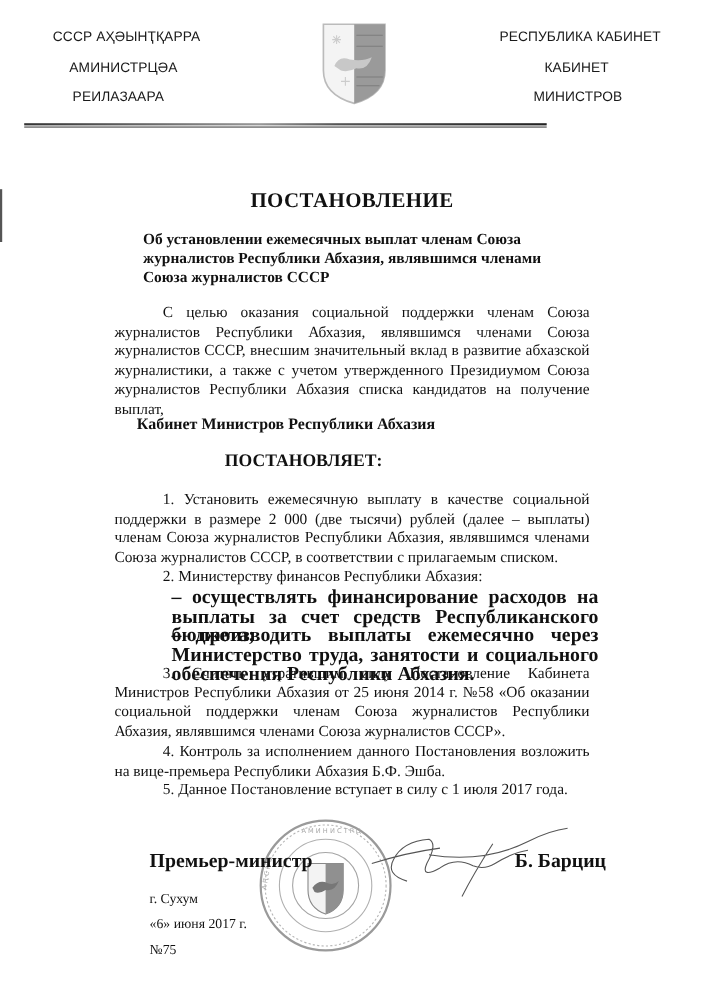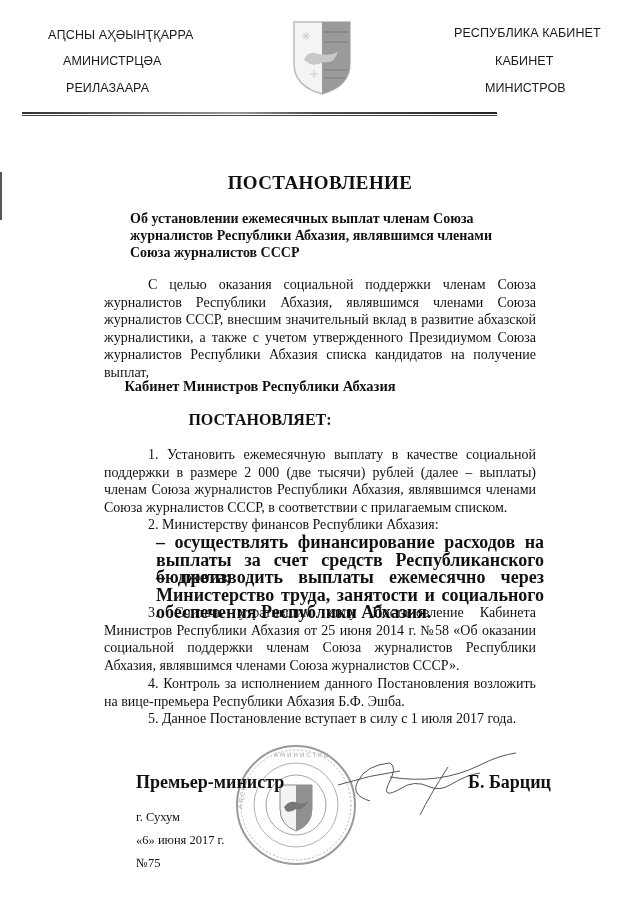--- a/index.html
+++ b/index.html
@@ -22,21 +22,21 @@
     .sig-label { position: absolute; font-weight: bold; font-size: 18px; }
     .small { position: absolute; left: 136px; font-size: 12.5px; }
     .seal { position: absolute; left: 234px; top: 743px; width: 124px; height: 124px; }
     .signature { position: absolute; left: 330px; top: 745px; width: 190px; height: 80px; }
   </style>
 </head>
 <body>
 
 <div class="edge-mark"></div>
 
-<div class="hdr" style="left:48px; top:26px;">АԤСНЫ АҲӘЫНҬҚАРРА</div>
+<div class="hdr" style="left:48px; top:26px;">СССР АҲӘЫНҬҚАРРА</div>
 <div class="hdr" style="left:63px; top:54px;">АМИНИСТРЦӘА</div>
 <div class="hdr" style="left:66px; top:81px;">РЕИЛАЗААРА</div>
 
 <div class="crest">
   <svg width="64" height="78" viewBox="0 0 64 78">
     <path d="M4 4 H60 V46 Q60 68 32 76 Q4 68 4 46 Z" fill="#f4f4f4" stroke="#bbb" stroke-width="1.5"></path>
     <path d="M32 4 H60 V46 Q60 68 32 76 Z" fill="#9a9a9a"></path>
     <g stroke="#7d7d7d" stroke-width="1">
         <line x1="34" y1="14" x2="58" y2="14"></line>
         <line x1="34" y1="24" x2="58" y2="24"></line>
@@ -63,21 +63,21 @@
 
 <div class="rule rule1" style="width:475px;"></div>
 <div class="rule rule2"></div>
 
 <div class="title">ПОСТАНОВЛЕНИЕ</div>
 <div class="subtitle">Об установлении ежемесячных выплат членам Союза журналистов Республики Абхазия, являвшимся членами Союза журналистов СССР</div>
 
 <div class="para indent" style="top:276px;">С целью оказания социальной поддержки членам Союза журналистов Республики Абхазия, являвшимся членами Союза журналистов СССР, внесшим значительный вклад в развитие абхазской журналистики, а также с учетом утвержденного Президиумом Союза журналистов Республики Абхазия списка кандидатов на получение выплат,</div>
 
 <div class="center-bold" style="top:378px;">Кабинет Министров Республики Абхазия</div>
-<div class="center-bold" style="top:411px; font-size:16px;">ПОСТАНОВЛЯЕТ:</div>
+<div class="center-bold" style="top:411px; font-size:16px;padding-left:16px;">ПОСТАНОВЛЯЕТ:</div>
 
 <div class="para indent" style="top:446px;">1. Установить ежемесячную выплату в качестве социальной поддержки в размере 2 000 (две тысячи) рублей (далее – выплаты) членам Союза журналистов Республики Абхазия, являвшимся членами Союза журналистов СССР, в соответствии с прилагаемым списком.</div>
 <div class="para indent" style="top:516px;">2. Министерству финансов Республики Абхазия:</div>
 <div class="dashline" style="top:534px;">– осуществлять финансирование расходов на выплаты за счет средств Республиканского бюджета;</div>
 <div class="dashline" style="top:569px;">– производить выплаты ежемесячно через Министерство труда, занятости и социального обеспечения Республики Абхазия.</div>
 <div class="para indent" style="top:604px;">3. Считать утратившим силу Постановление Кабинета Министров Республики Абхазия от 25 июня 2014 г. №58 «Об оказании социальной поддержки членам Союза журналистов Республики Абхазия, являвшимся членами Союза журналистов СССР».</div>
 <div class="para indent" style="top:675px;">4. Контроль за исполнением данного Постановления возложить на вице-премьера Республики Абхазия Б.Ф. Эшба.</div>
 <div class="para indent" style="top:710px;">5. Данное Постановление вступает в силу с 1 июля 2017 года.</div>
 
 <div class="seal">

